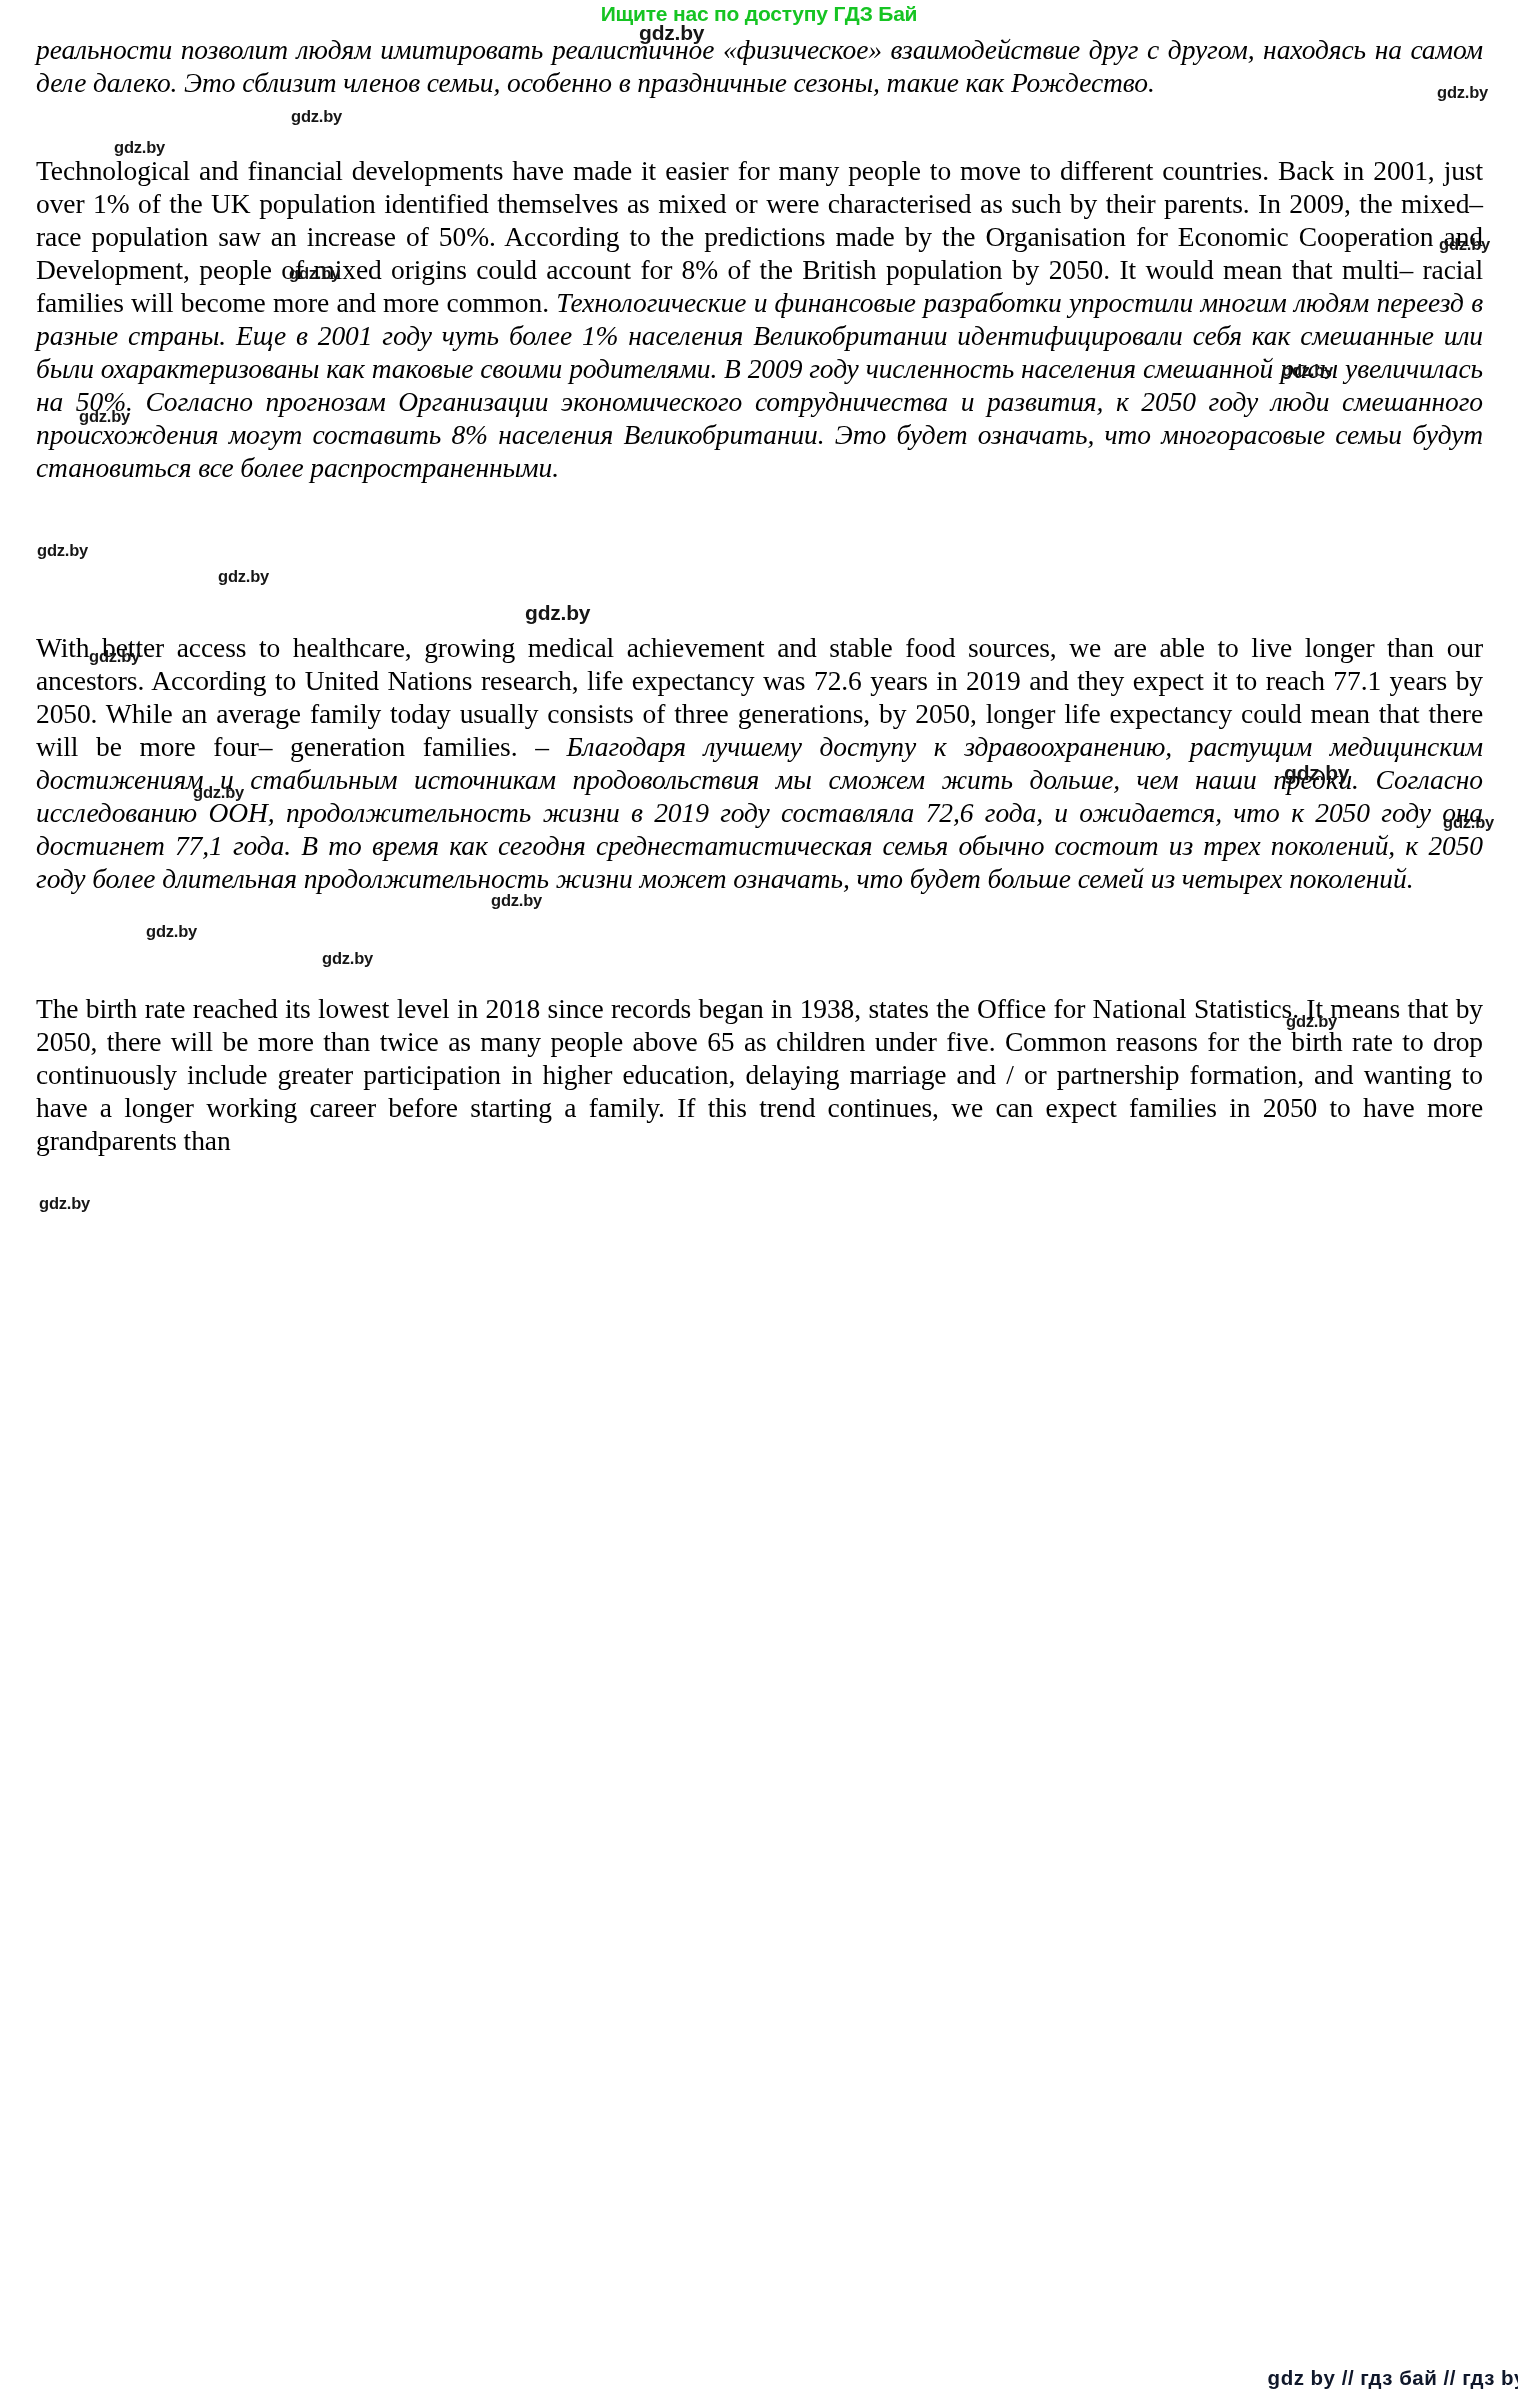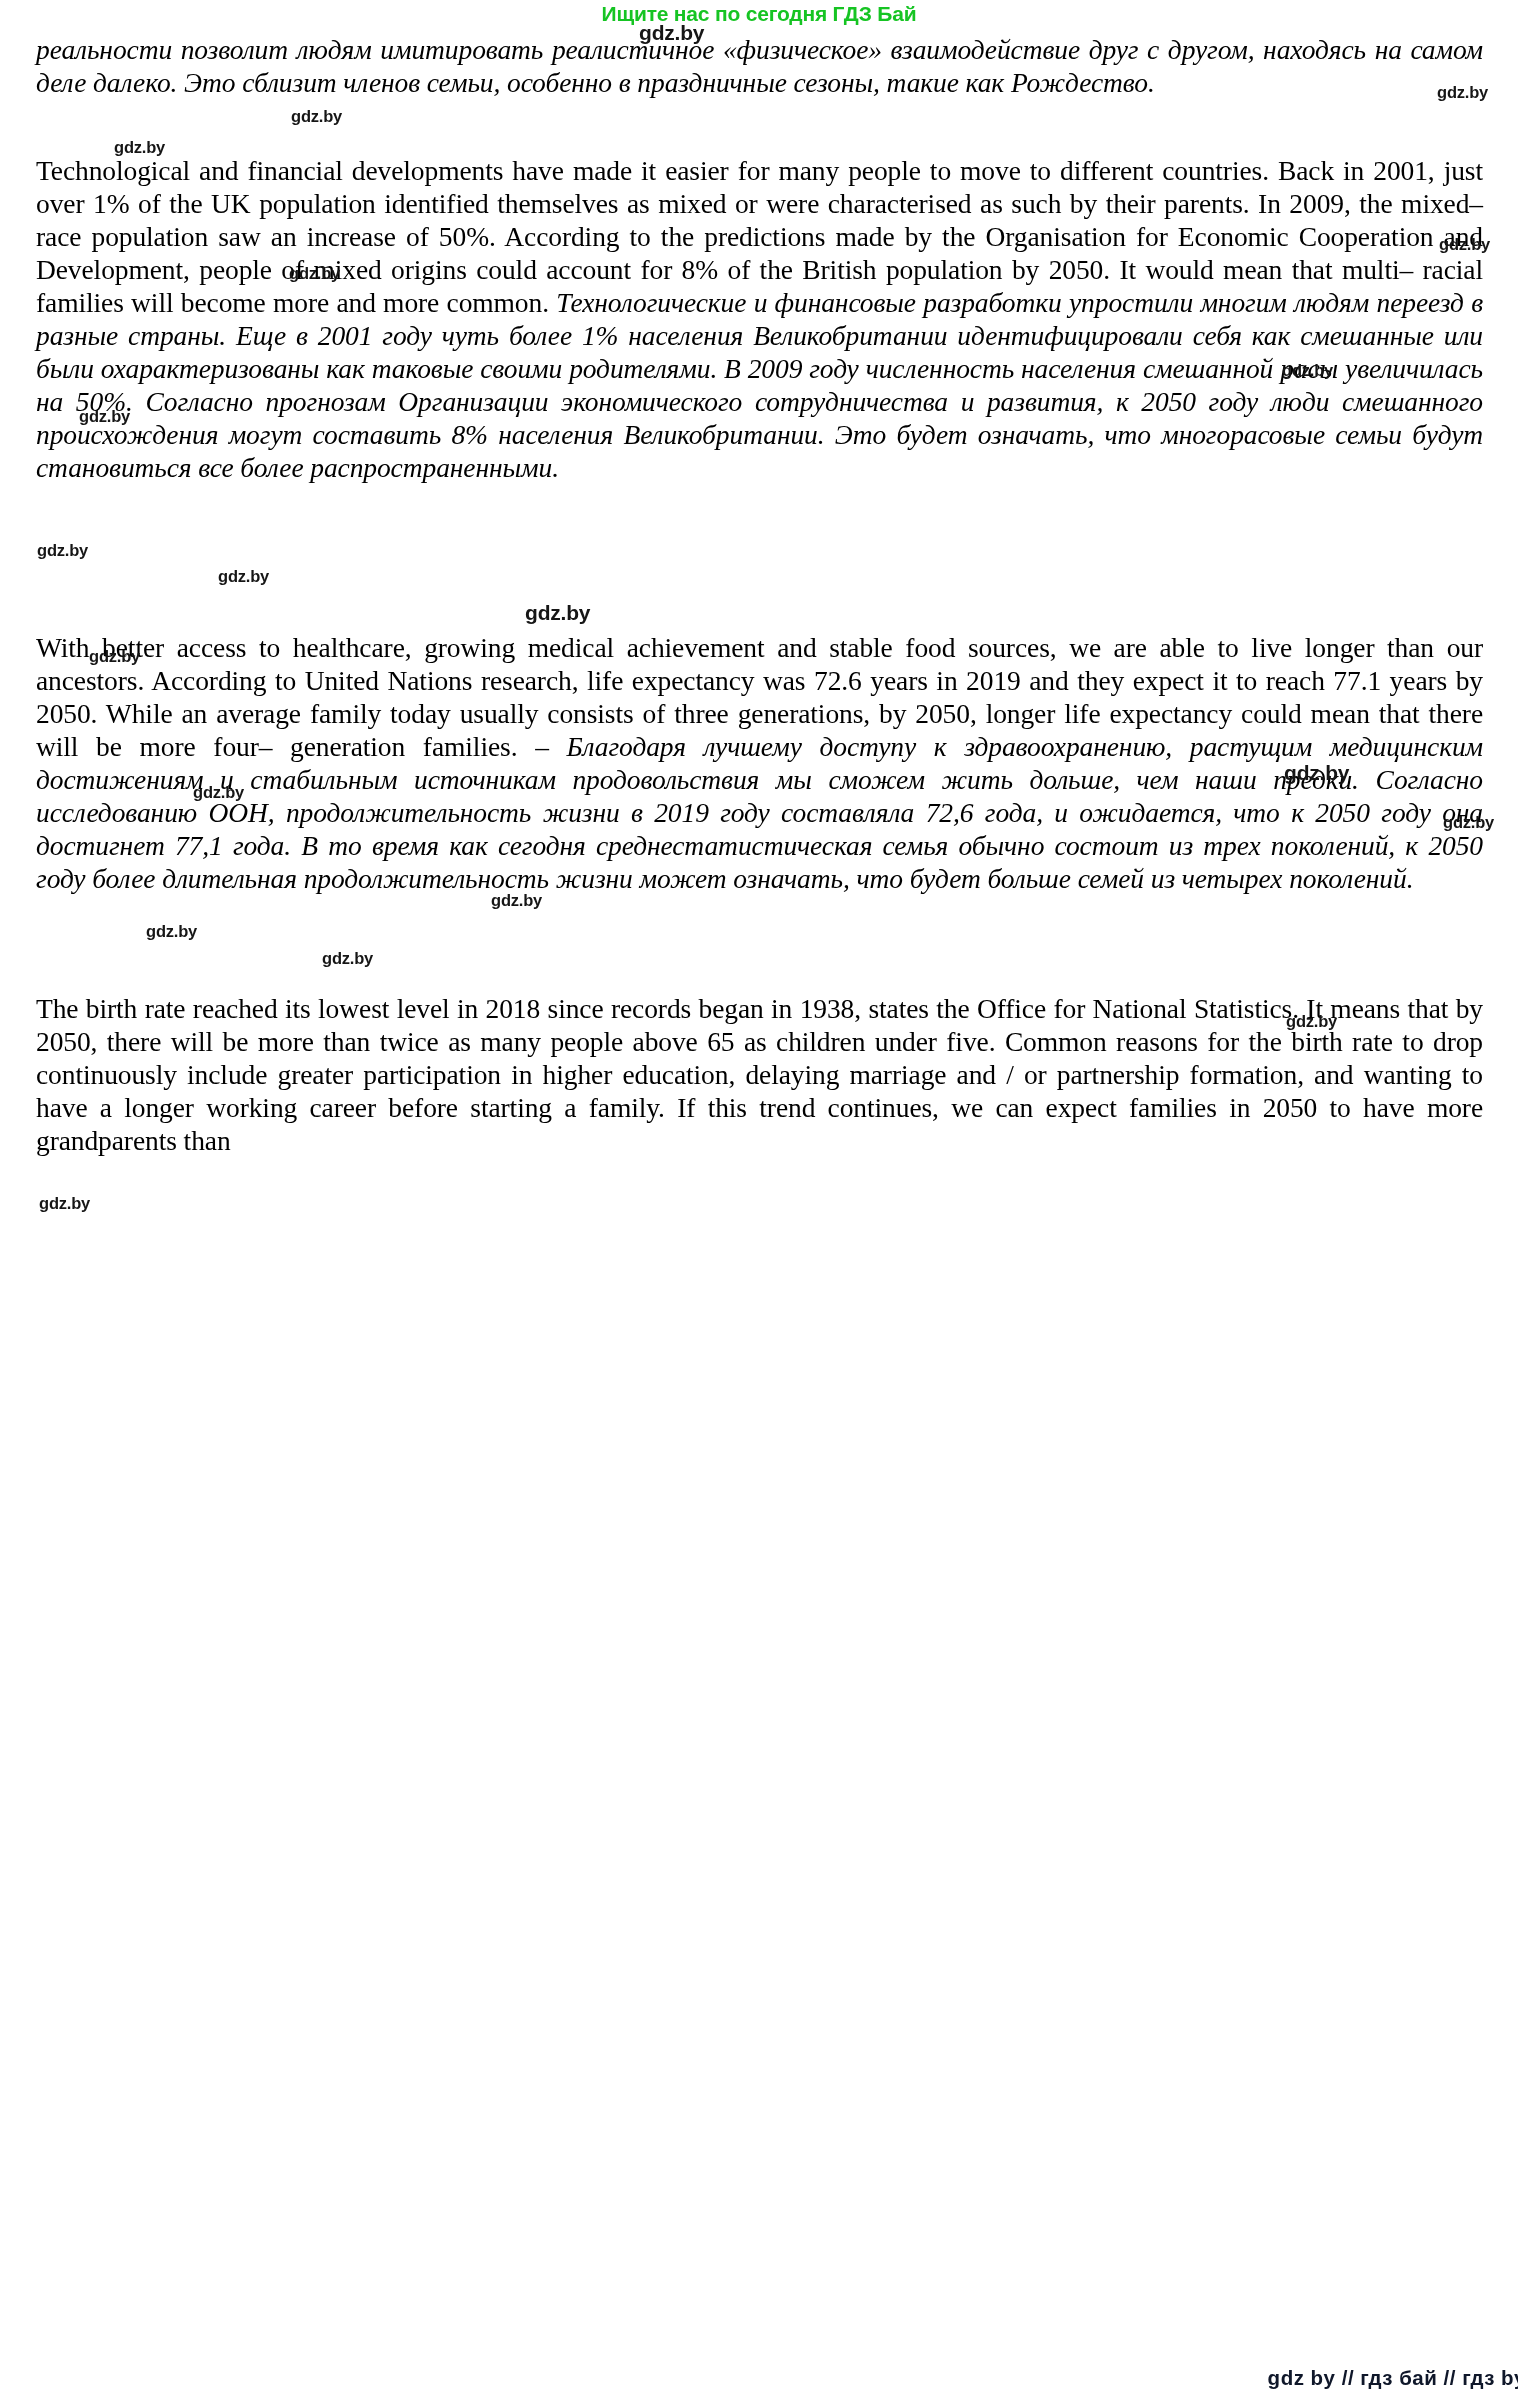--- a/index.html
+++ b/index.html
@@ -95,21 +95,21 @@
     color: #161616;
     white-space: nowrap;
     letter-spacing: -0.2px;
     pointer-events: none;
   }
   .wm.big { font-size: 21px; }
 </style>
 </head>
 <body>
 
-<div id="top-banner">Ищите нас по сегодня ГДЗ Бай</div>
+<div id="top-banner">Ищите нас по доступу ГДЗ Бай</div>
 
 <div id="page-body">
 
   <p class="para p-ru-top">
     <span class="ru">реальности позволит людям имитировать реалистичное «физическое» взаимодействие друг с другом, находясь на самом деле далеко. Это сблизит членов семьи, особенно в праздничные сезоны, такие как Рождество.</span>
   </p>
 
   <p class="para p-en-1">
     <span class="en">Technological and financial developments have made it easier for many people to move to different countries. Back in 2001, just over 1% of the UK population identified themselves as mixed or were characterised as such by their parents. In 2009, the mixed– race population saw an increase of 50%. According to the predictions made by the Organisation for Economic Cooperation and Development, people of mixed origins could account for 8% of the British population by 2050. It would mean that multi– racial families will become more and more common.</span><span class="ru"> Технологические и финансовые разработки упростили многим людям переезд в разные страны. Еще в 2001 году чуть более 1% населения Великобритании идентифицировали себя как смешанные или были охарактеризованы как таковые своими родителями. В 2009 году численность населения смешанной расы увеличилась на 50%. Согласно прогнозам Организации экономического сотрудничества и развития, к 2050 году люди смешанного происхождения могут составить 8% населения Великобритании. Это будет означать, что многорасовые семьи будут становиться все более распространенными.</span>
   </p>

